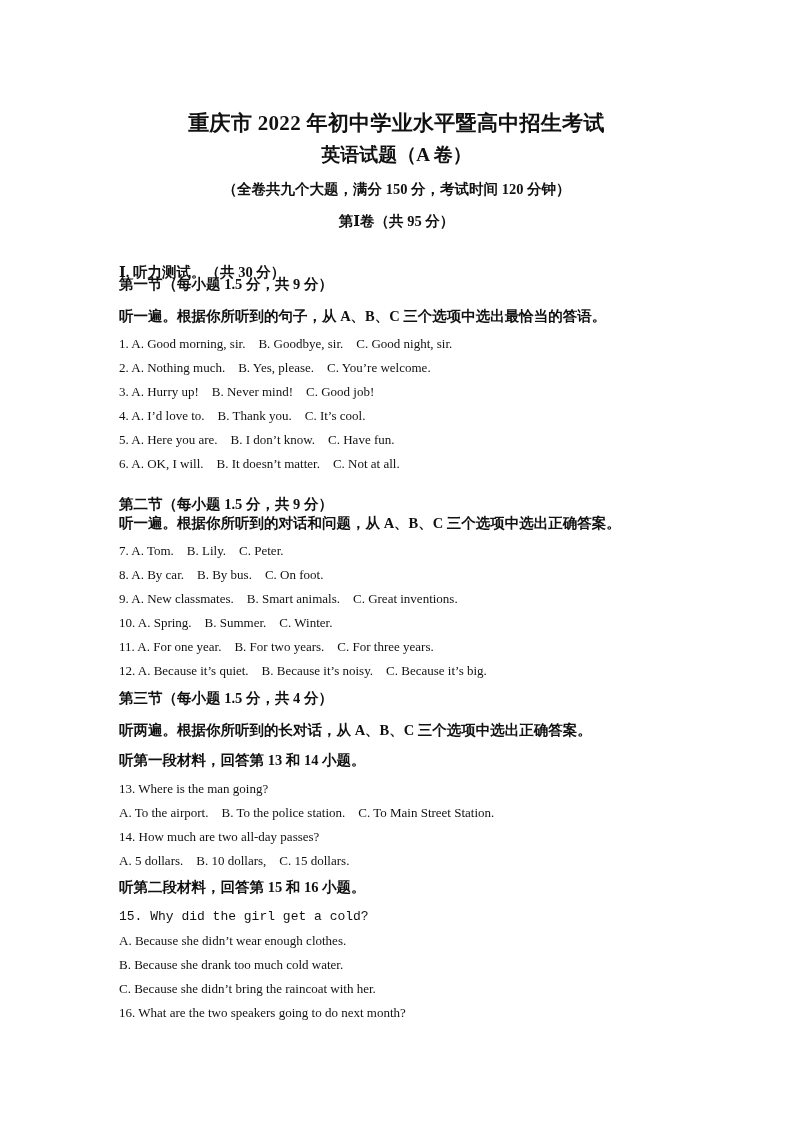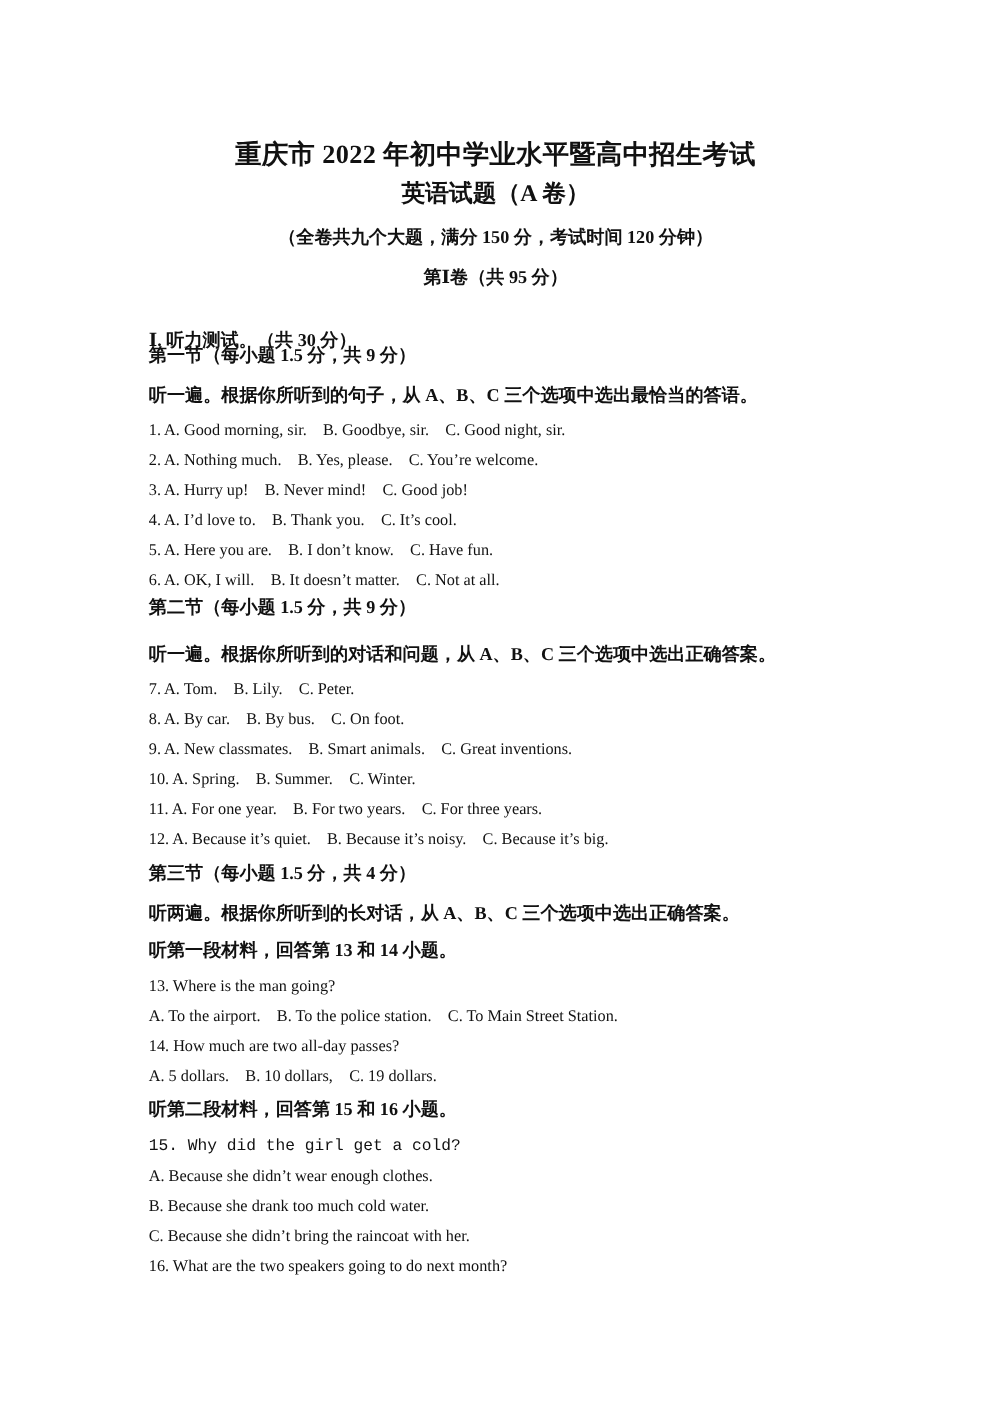--- a/index.html
+++ b/index.html
@@ -63,38 +63,38 @@
   <div class="line bold" style="top:275px;">第一节（每小题 1.5 分，共 9 分）</div>
   <div class="line bold" style="top:307px;">听一遍。根据你所听到的句子，从 A、B、C 三个选项中选出最恰当的答语。</div>
 
   <div class="line norm" style="top:336px;">1. A. Good morning, sir.    B. Goodbye, sir.    C. Good night, sir.</div>
   <div class="line norm" style="top:360px;">2. A. Nothing much.    B. Yes, please.    C. You’re welcome.</div>
   <div class="line norm" style="top:384px;">3. A. Hurry up!    B. Never mind!    C. Good job!</div>
   <div class="line norm" style="top:408px;">4. A. I’d love to.    B. Thank you.    C. It’s cool.</div>
   <div class="line norm" style="top:432px;">5. A. Here you are.    B. I don’t know.    C. Have fun.</div>
   <div class="line norm" style="top:456px;">6. A. OK, I will.    B. It doesn’t matter.    C. Not at all.</div>
 
-  <div class="line bold" style="top:476px;">第二节（每小题 1.5 分，共 9 分）</div>
+  <div class="line bold" style="top:495px;">第二节（每小题 1.5 分，共 9 分）</div>
   <div class="line bold" style="top:514px;">听一遍。根据你所听到的对话和问题，从 A、B、C 三个选项中选出正确答案。</div>
 
   <div class="line norm" style="top:543px;">7. A. Tom.    B. Lily.    C. Peter.</div>
   <div class="line norm" style="top:567px;">8. A. By car.    B. By bus.    C. On foot.</div>
   <div class="line norm" style="top:591px;">9. A. New classmates.    B. Smart animals.    C. Great inventions.</div>
   <div class="line norm" style="top:615px;">10. A. Spring.    B. Summer.    C. Winter.</div>
   <div class="line norm" style="top:639px;">11. A. For one year.    B. For two years.    C. For three years.</div>
   <div class="line norm" style="top:663px;">12. A. Because it’s quiet.    B. Because it’s noisy.    C. Because it’s big.</div>
 
   <div class="line bold" style="top:689px;">第三节（每小题 1.5 分，共 4 分）</div>
   <div class="line bold" style="top:721px;">听两遍。根据你所听到的长对话，从 A、B、C 三个选项中选出正确答案。</div>
   <div class="line bold" style="top:751px;">听第一段材料，回答第 13 和 14 小题。</div>
 
   <div class="line norm" style="top:781px;">13. Where is the man going?</div>
   <div class="line norm" style="top:805px;">A. To the airport.    B. To the police station.    C. To Main Street Station.</div>
   <div class="line norm" style="top:829px;">14. How much are two all-day passes?</div>
-  <div class="line norm" style="top:853px;">A. 5 dollars.    B. 10 dollars,    C. 19 dollars.</div>
+  <div class="line norm" style="top:853px;">A. 5 dollars.    B. 10 dollars,    C. 15 dollars.</div>
 
   <div class="line bold" style="top:878px;">听第二段材料，回答第 15 和 16 小题。</div>
 
   <div class="line norm" style="top:909px;font-family:Liberation Mono, monospace;">15. Why did the girl get a cold?</div>
   <div class="line norm" style="top:933px;">A. Because she didn’t wear enough clothes.</div>
   <div class="line norm" style="top:957px;">B. Because she drank too much cold water.</div>
   <div class="line norm" style="top:981px;">C. Because she didn’t bring the raincoat with her.</div>
   <div class="line norm" style="top:1005px;">16. What are the two speakers going to do next month?</div>
 
 </div>

